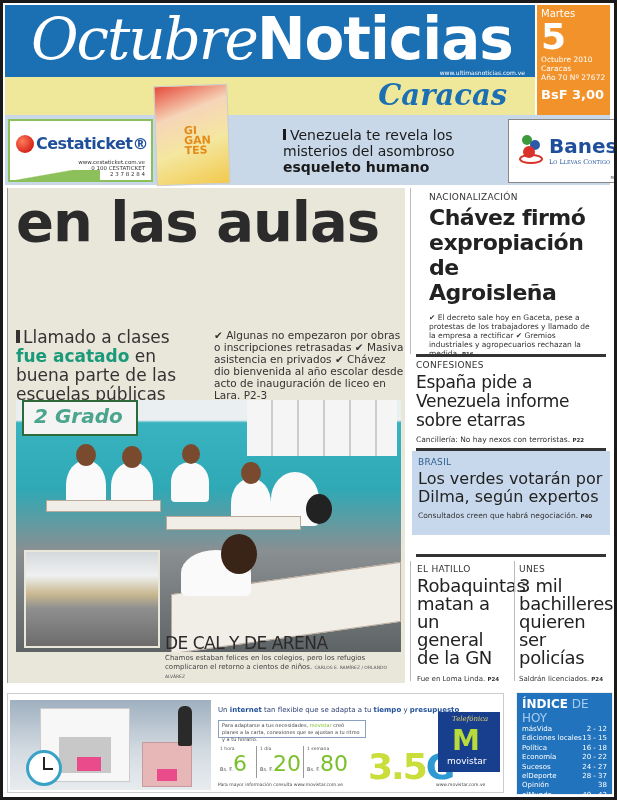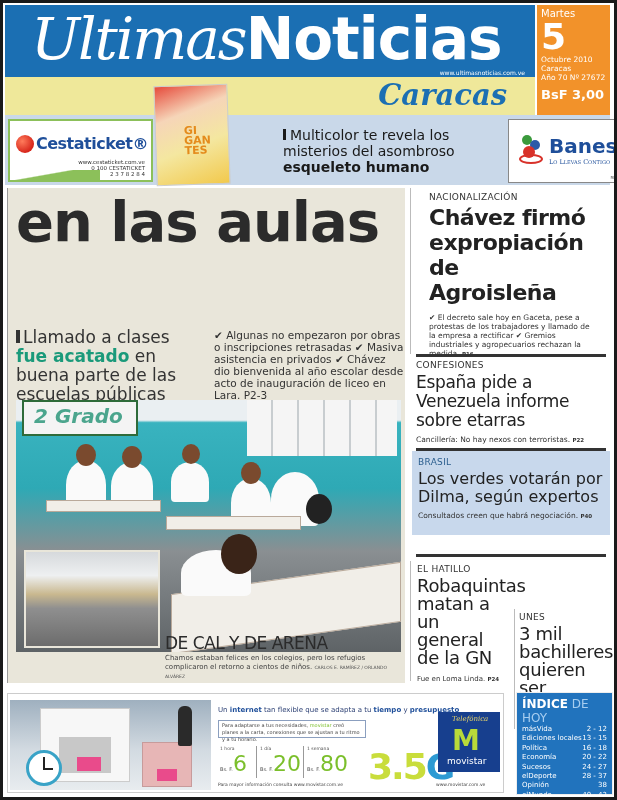--- a/index.html
+++ b/index.html
@@ -66,21 +66,21 @@
   .story1 .hed { font-weight: bold; font-size: 22px; line-height: 25px; color: #222; margin-top: 3px; letter-spacing: -0.5px; }
   .dek { font-size: 7.5px; line-height: 9px; color: #333; margin-top: 8px; }
   .page-ref { font-size: 5.5px; font-weight: bold; }
   .rule { height: 3px; background: #333; }
   .story2 { position: absolute; left: 0; top: 168px; width: 200px; height: 92px; padding: 4px 6px; }
   .story2 .hed { font-size: 17px; line-height: 19px; color: #222; margin-top: 3px; letter-spacing: -0.3px; }
   .story3 { position: absolute; left: 2px; top: 263px; width: 198px; height: 84px; padding: 6px 6px; background: #c8d8ec; }
   .story3 .kicker { color: #2b5e8e; }
   .story3 .hed { font-size: 16px; line-height: 18px; color: #222; margin-top: 3px; }
   .story4 { position: absolute; left: 0; top: 373px; width: 100px; height: 120px; padding: 3px 6px; border-left: 1px solid #bbb; }
-  .story5 { position: absolute; left: 104px; top: 373px; width: 96px; height: 120px; padding: 3px 4px; border-left: 1px solid #bbb; margin-top: 48px; }
+  .story5 { position: absolute; left: 104px; top: 373px; width: 96px; height: 120px; padding: 3px 4px; border-left: 1px solid #bbb; }
   .story4 .hed, .story5 .hed { font-size: 18px; line-height: 18px; color: #222; margin-top: 3px; letter-spacing: -0.3px; }
   .story4 .dek, .story5 .dek { margin-top: 8px; font-size: 7px; }
 
   
   .ad { position: absolute; left: 4px; top: 690px; width: 497px; height: 100px; border: 1px solid #ccc; background: #fff; }
   .ad-photo { position: absolute; left: 2px; top: 6px; width: 201px; height: 90px; background: linear-gradient(180deg, #9fb0bf 0%, #d2dae1 55%, #e8ecef 100%); overflow: hidden; }
   .cube-white { position: absolute; left: 30px; top: 8px; width: 90px; height: 74px; background: #f7f7f7; border: 1px solid #ccc; }
   .cube-pink { position: absolute; left: 132px; top: 42px; width: 50px; height: 45px; background: #e7b6b6; border: 1px solid #c79b9b; }
   .snout { position: absolute; background: #e94b8b; }
   .clock { position: absolute; left: 16px; top: 50px; width: 36px; height: 36px; border-radius: 50%; background: #fff; border: 3px solid #39a3c7; }
@@ -108,21 +108,21 @@
   .index-title b { color: #fff; }
   .index-row { display: flex; justify-content: space-between; font-size: 7px; line-height: 9.4px; }
 </style>
 </head>
 <body>
 
 <div class="page">
 
   <div class="mast-blue">
     <div class="logo">
-      <span class="logo-ultimas">Ultimas</span><span class="logo-noticias">Noticias</span>
+      <span class="logo-ultimas">Octubre</span><span class="logo-noticias">Noticias</span>
     </div>
     <div class="site-url">www.ultimasnoticias.com.ve</div>
   </div>
   <div class="mast-yellow">
     <div class="city">Caracas</div>
   </div>
   <div class="datebox">
     <div class="date-day">Martes</div>
     <div class="date-num">5</div>
     <div class="date-line">Octubre 2010</div>
@@ -147,21 +147,21 @@
 
     <div class="magazine">
       <div class="mag-title">
         <div>GI</div>
         <div>GAN</div>
         <div>TES</div>
       </div>
     </div>
 
     <div class="promo-text">
-      <div><span class="bar"></span><span>Multicolor te revela los</span></div>
+      <div><span class="bar"></span><span>Venezuela te revela los</span></div>
       <div>misterios del asombroso</div>
       <div class="bold">esqueleto humano</div>
     </div>
 
     <div class="banesco">
       <svg class="ban-icon" viewBox="0 0 26 30">
         <circle cx="8" cy="6" r="5" fill="#3b9a3c"></circle>
         <circle cx="16" cy="11" r="5" fill="#2b5aa8"></circle>
         <circle cx="10" cy="18" r="6" fill="#d8322a"></circle>
         <ellipse cx="12" cy="25" rx="11" ry="4" fill="none" stroke="#d8322a" stroke-width="2"></ellipse>

